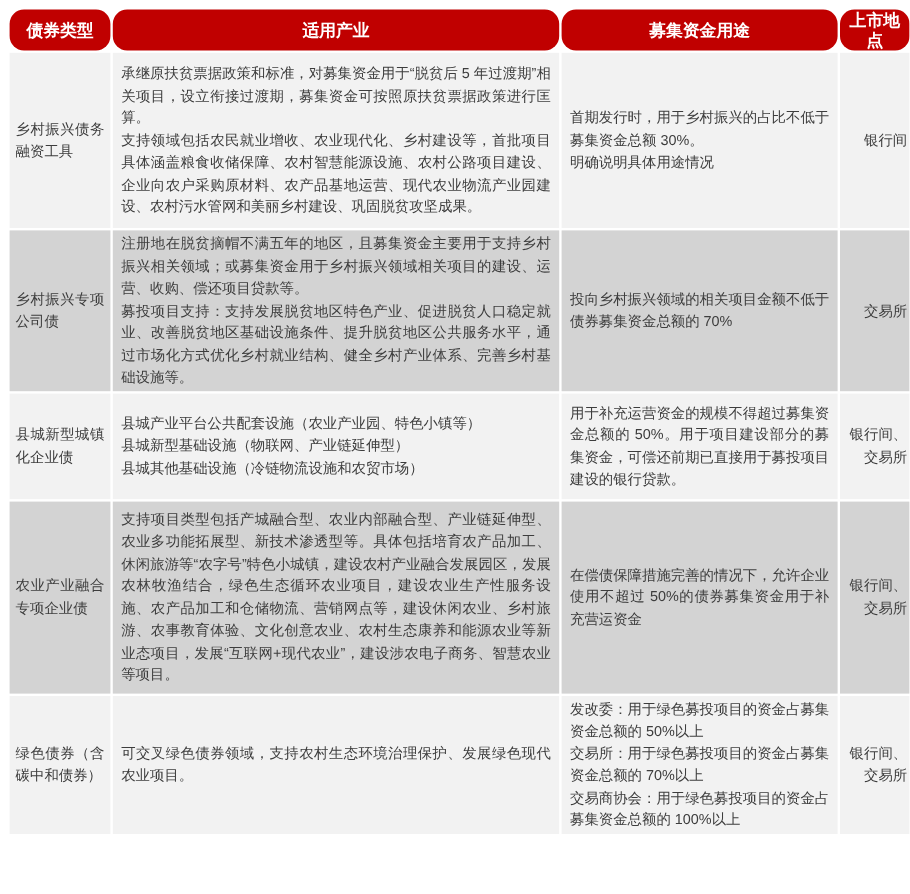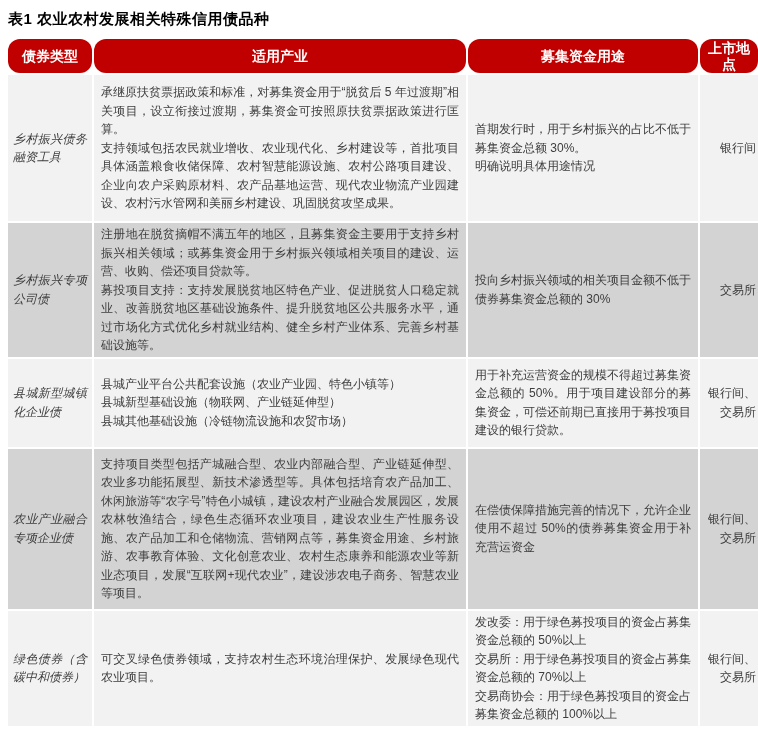--- a/index.html
+++ b/index.html
@@ -29,34 +29,33 @@
     height:32px;
     border-radius:12px;
   }
   td{
     font-size:12px;line-height:18.5px;color:#3d3d3d;
     vertical-align:middle;padding:2px 7px;
     white-space:pre-wrap;text-align:justify;text-justify:inter-character;
   }
   tr.light td{background:var(--row-light,#f2f2f2);}
   tr.dark td{background:var(--row-dark,#d3d3d3);}
-  td.cell-type{padding:2px 5px;font-style:italic;}
+  td.cell-type{padding:2px 5px;}
   td.cell-listing{text-align:right;padding:2px 2px;}
   tr.r1{height:146px;}
   tr.r2{height:126px;}
   tr.r3{height:88px;}
   tr.r4{height:160px;}
   tr.r5{height:104px;}
 </style>
 </head>
 <body>
 
 <div class="page">
 
-  <div class="title">表1 农业农村发展相关特殊信用债品种</div>
 
   <table class="bond-table">
     <colgroup>
       <col class="c-type">
         <col class="c-industry">
         <col class="c-usage">
         <col class="c-listing">
     </colgroup>
     <thead>
       <tr>
@@ -72,34 +71,34 @@
         <td class="cell-industry">承继原扶贫票据政策和标准，对募集资金用于“脱贫后 5 年过渡期”相关项目，设立衔接过渡期，募集资金可按照原扶贫票据政策进行匡算。
 支持领域包括农民就业增收、农业现代化、乡村建设等，首批项目具体涵盖粮食收储保障、农村智慧能源设施、农村公路项目建设、企业向农户采购原材料、农产品基地运营、现代农业物流产业园建设、农村污水管网和美丽乡村建设、巩固脱贫攻坚成果。</td>
         <td class="cell-usage">首期发行时，用于乡村振兴的占比不低于募集资金总额 30%。
 明确说明具体用途情况</td>
         <td class="cell-listing">银行间</td>
       </tr>
       <tr class="dark r2">
         <td class="cell-type">乡村振兴专项公司债</td>
         <td class="cell-industry">注册地在脱贫摘帽不满五年的地区，且募集资金主要用于支持乡村振兴相关领域；或募集资金用于乡村振兴领域相关项目的建设、运营、收购、偿还项目贷款等。
 募投项目支持：支持发展脱贫地区特色产业、促进脱贫人口稳定就业、改善脱贫地区基础设施条件、提升脱贫地区公共服务水平，通过市场化方式优化乡村就业结构、健全乡村产业体系、完善乡村基础设施等。</td>
-        <td class="cell-usage">投向乡村振兴领域的相关项目金额不低于债券募集资金总额的 30%</td>
+        <td class="cell-usage">投向乡村振兴领域的相关项目金额不低于债券募集资金总额的 70%</td>
         <td class="cell-listing">交易所</td>
       </tr>
       <tr class="light r3">
         <td class="cell-type">县城新型城镇化企业债</td>
         <td class="cell-industry">县城产业平台公共配套设施（农业产业园、特色小镇等）
 县城新型基础设施（物联网、产业链延伸型）
 县城其他基础设施（冷链物流设施和农贸市场）</td>
         <td class="cell-usage">用于补充运营资金的规模不得超过募集资金总额的 50%。用于项目建设部分的募集资金，可偿还前期已直接用于募投项目建设的银行贷款。</td>
         <td class="cell-listing">银行间、交易所</td>
       </tr>
       <tr class="dark r4">
         <td class="cell-type">农业产业融合专项企业债</td>
-        <td class="cell-industry">支持项目类型包括产城融合型、农业内部融合型、产业链延伸型、农业多功能拓展型、新技术渗透型等。具体包括培育农产品加工、休闲旅游等“农字号”特色小城镇，建设农村产业融合发展园区，发展农林牧渔结合，绿色生态循环农业项目，建设农业生产性服务设施、农产品加工和仓储物流、营销网点等，募集资金用途、乡村旅游、农事教育体验、文化创意农业、农村生态康养和能源农业等新业态项目，发展“互联网+现代农业”，建设涉农电子商务、智慧农业等项目。</td>
+        <td class="cell-industry">支持项目类型包括产城融合型、农业内部融合型、产业链延伸型、农业多功能拓展型、新技术渗透型等。具体包括培育农产品加工、休闲旅游等“农字号”特色小城镇，建设农村产业融合发展园区，发展农林牧渔结合，绿色生态循环农业项目，建设农业生产性服务设施、农产品加工和仓储物流、营销网点等，建设休闲农业、乡村旅游、农事教育体验、文化创意农业、农村生态康养和能源农业等新业态项目，发展“互联网+现代农业”，建设涉农电子商务、智慧农业等项目。</td>
         <td class="cell-usage">在偿债保障措施完善的情况下，允许企业使用不超过 50%的债券募集资金用于补充营运资金</td>
         <td class="cell-listing">银行间、交易所</td>
       </tr>
       <tr class="light r5">
         <td class="cell-type">绿色债券（含碳中和债券）</td>
         <td class="cell-industry">可交叉绿色债券领域，支持农村生态环境治理保护、发展绿色现代农业项目。</td>
         <td class="cell-usage">发改委：用于绿色募投项目的资金占募集资金总额的 50%以上
 交易所：用于绿色募投项目的资金占募集资金总额的 70%以上
 交易商协会：用于绿色募投项目的资金占募集资金总额的 100%以上</td>
         <td class="cell-listing">银行间、交易所</td>

